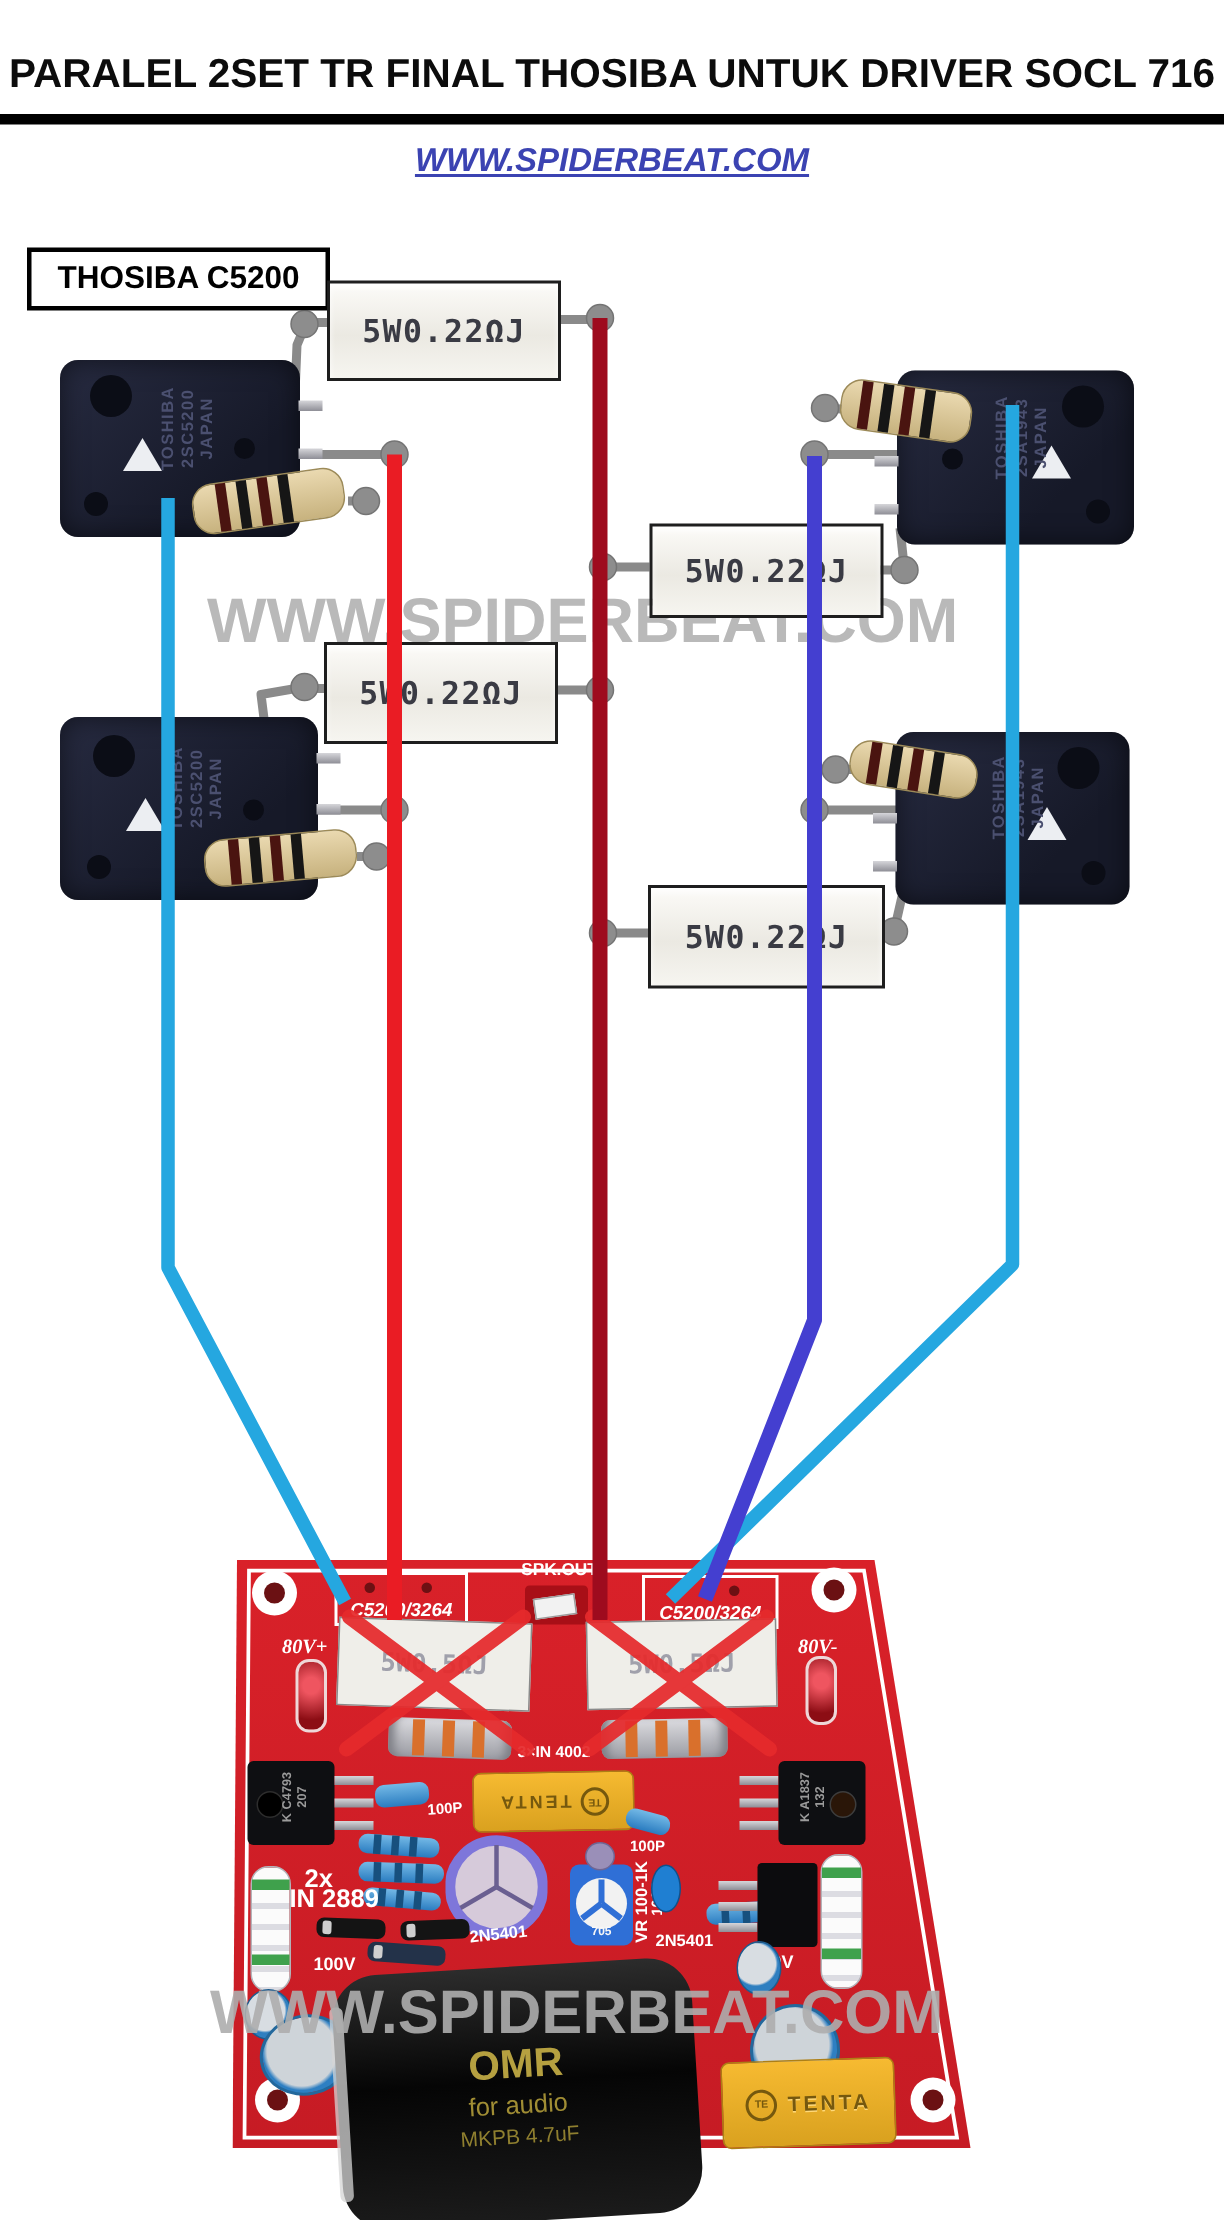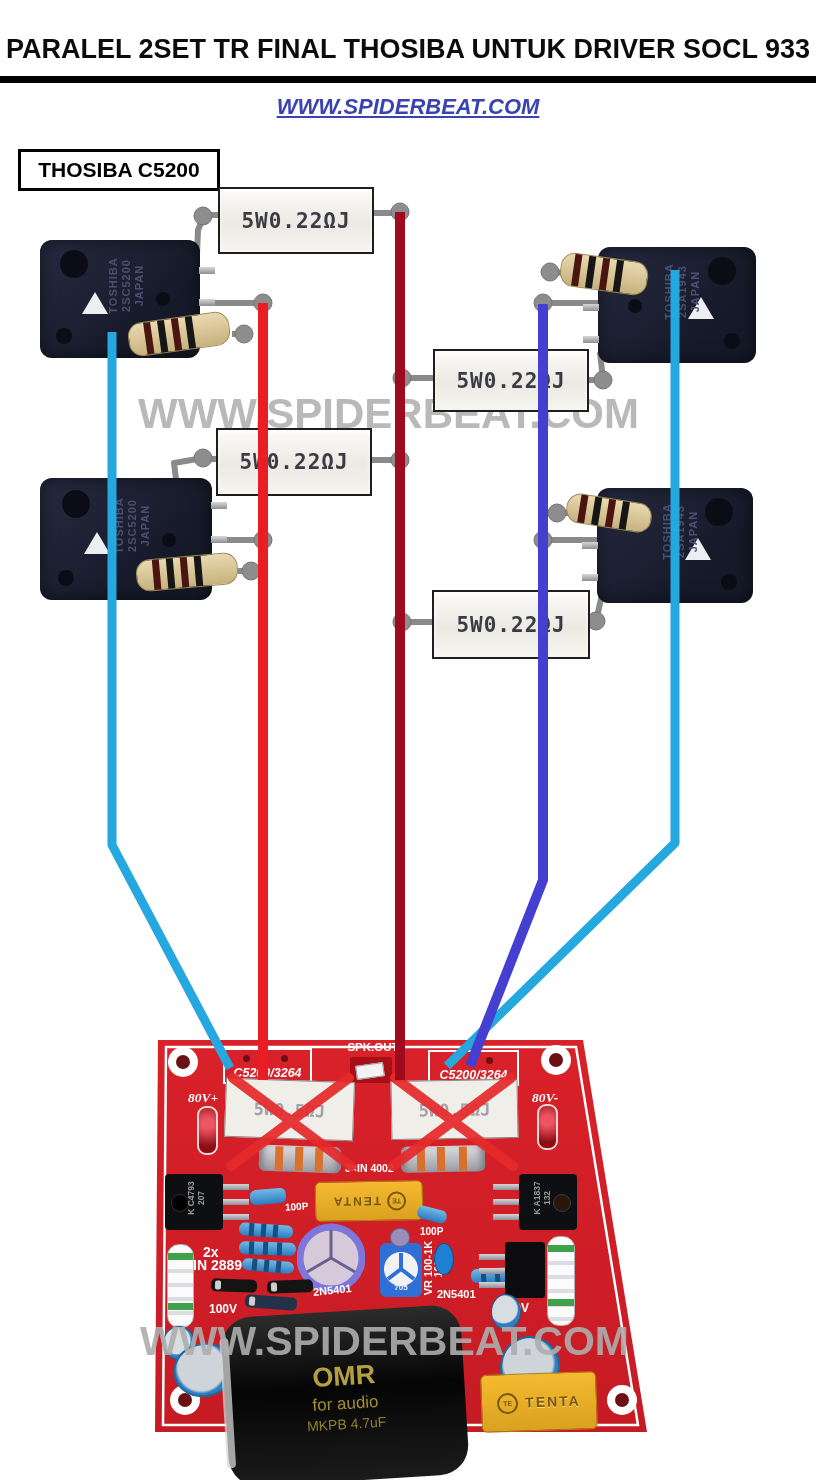--- a/index.html
+++ b/index.html
@@ -54,21 +54,21 @@
   .pad{position:absolute;width:7px;height:7px;border-radius:50%;background:#6d1013;}
   .ledv{border-radius:9px;background:radial-gradient(circle at 50% 35%,#ef5560 18%,#8c0d14 75%);
         border:2px solid #eed7d8;z-index:2;}
   svg{display:block;}
 </style>
 </head>
 <body>
 
 <div class="page">
 
-  <div class="abs ttl">PARALEL 2SET TR FINAL THOSIBA UNTUK DRIVER SOCL 933</div>
+  <div class="abs ttl">PARALEL 2SET TR FINAL THOSIBA UNTUK DRIVER SOCL 716</div>
   <div class="abs rule"></div>
   <div class="abs link">WWW.SPIDERBEAT.COM</div>
 
   <div class="abs wm" style="left:138px;top:390px;font-size:42px;">WWW.SPIDERBEAT.COM</div>
 
   <svg class="abs" style="left:0;top:0;z-index:2;" width="816" height="1480">
     <g stroke="#8a8a8a" stroke-width="6" fill="none" stroke-linejoin="round">
       <polyline points="196,278 198,230 203,218"></polyline>
       <line x1="205" y1="215" x2="222" y2="215"></line>
       <line x1="368" y1="213" x2="400" y2="213"></line>
@@ -103,21 +103,21 @@
         <circle cx="603" cy="380" r="9"></circle>
       <circle cx="543" cy="303" r="9"></circle>
         <circle cx="550" cy="272" r="9"></circle>
       <circle cx="402" cy="622" r="9"></circle>
         <circle cx="596" cy="621" r="9"></circle>
       <circle cx="543" cy="540" r="9"></circle>
         <circle cx="557" cy="513" r="9"></circle>
     </g>
   </svg>
 
-  <div class="abs lblbox" style="left:18px;top:149px;width:196px;height:36px;">THOSIBA C5200</div>
+  <div class="abs lblbox" style="left:18px;top:165px;width:196px;height:36px;">THOSIBA C5200</div>
 
   <div class="abs ceramic" style="left:218px;top:187px;width:152px;height:63px;">5W0.22ΩJ</div>
   <div class="abs ceramic" style="left:433px;top:349px;width:152px;height:59px;">5W0.22ΩJ</div>
   <div class="abs ceramic" style="left:216px;top:428px;width:152px;height:64px;">5W0.22ΩJ</div>
   <div class="abs ceramic" style="left:432px;top:590px;width:154px;height:65px;">5W0.22ΩJ</div>
 
   <div class="abs to3p" style="left:40px;top:240px;width:160px;height:118px;">
     <span class="hole" style="left:20px;top:10px;width:28px;height:28px;"></span>
     <span class="tri" style="left:42px;top:52px;"></span>
     <span class="hole" style="left:16px;top:88px;width:16px;height:16px;"></span>
@@ -350,21 +350,21 @@
     <div class="abs diode" style="left:56px;top:241px;width:46px;height:13px;transform:rotate(2deg);">
         <i class="dband"></i>
       </div>
     <div class="abs diode" style="left:112px;top:242px;width:46px;height:13px;transform:rotate(-2deg);">
         <i class="dband"></i>
       </div>
     <div class="abs diode" style="left:90px;top:258px;width:52px;height:13px;transform:rotate(4deg);background:#233249;">
         <i class="dband"></i>
       </div>
 
-    <div class="abs pcbtxt" style="left:38px;top:208px;font-size:14px;line-height:13px;z-index:2;">
+    <div class="abs pcbtxt" style="left:38px;top:208px;font-size:17px;line-height:13px;z-index:2;">
       <div style="margin-left:10px;">2x</div>
       <div>IN 2889</div>
     </div>
     <div class="abs pcbtxt" style="left:54px;top:264px;font-size:12px;z-index:2;">100V</div>
     <div class="abs pcbtxt" style="left:158px;top:246px;font-size:11px;transform:rotate(-6deg);z-index:2;">2N5401</div>
     <div class="abs pcbtxt" style="left:282px;top:250px;font-size:11px;z-index:2;">2N5401</div>
     <div class="abs pcbtxt" style="left:346px;top:263px;font-size:12px;z-index:2;">100V</div>
 
     <div class="abs bres" style="left:316px;top:230px;width:54px;height:14px;transform:rotate(-3deg);">
       <i class="bband" style="left:10px;"></i>

